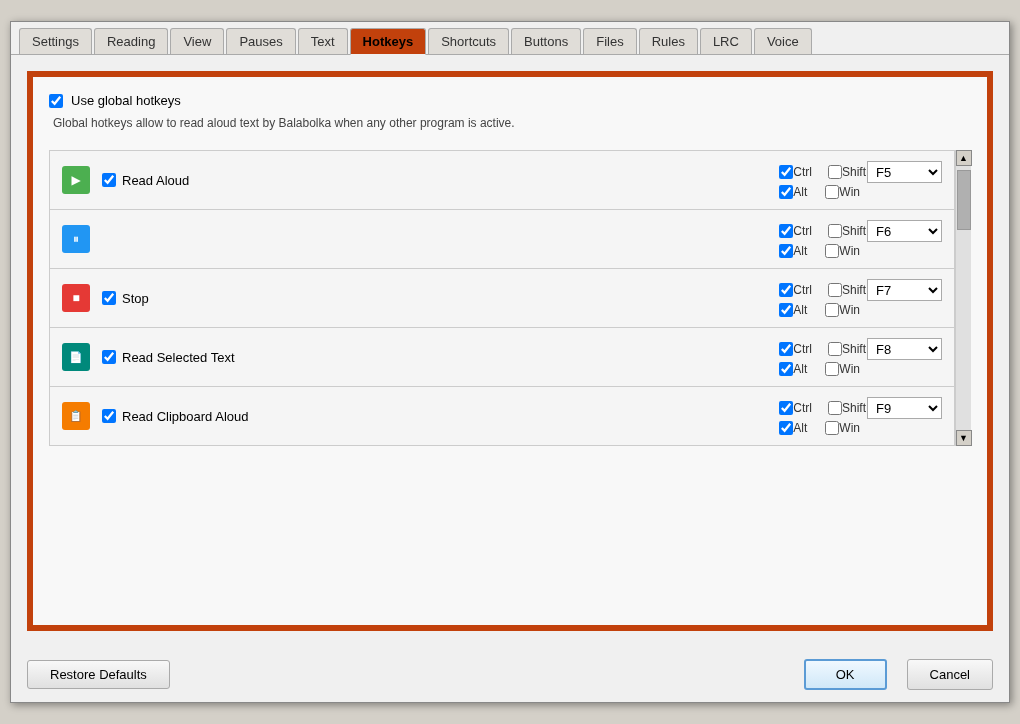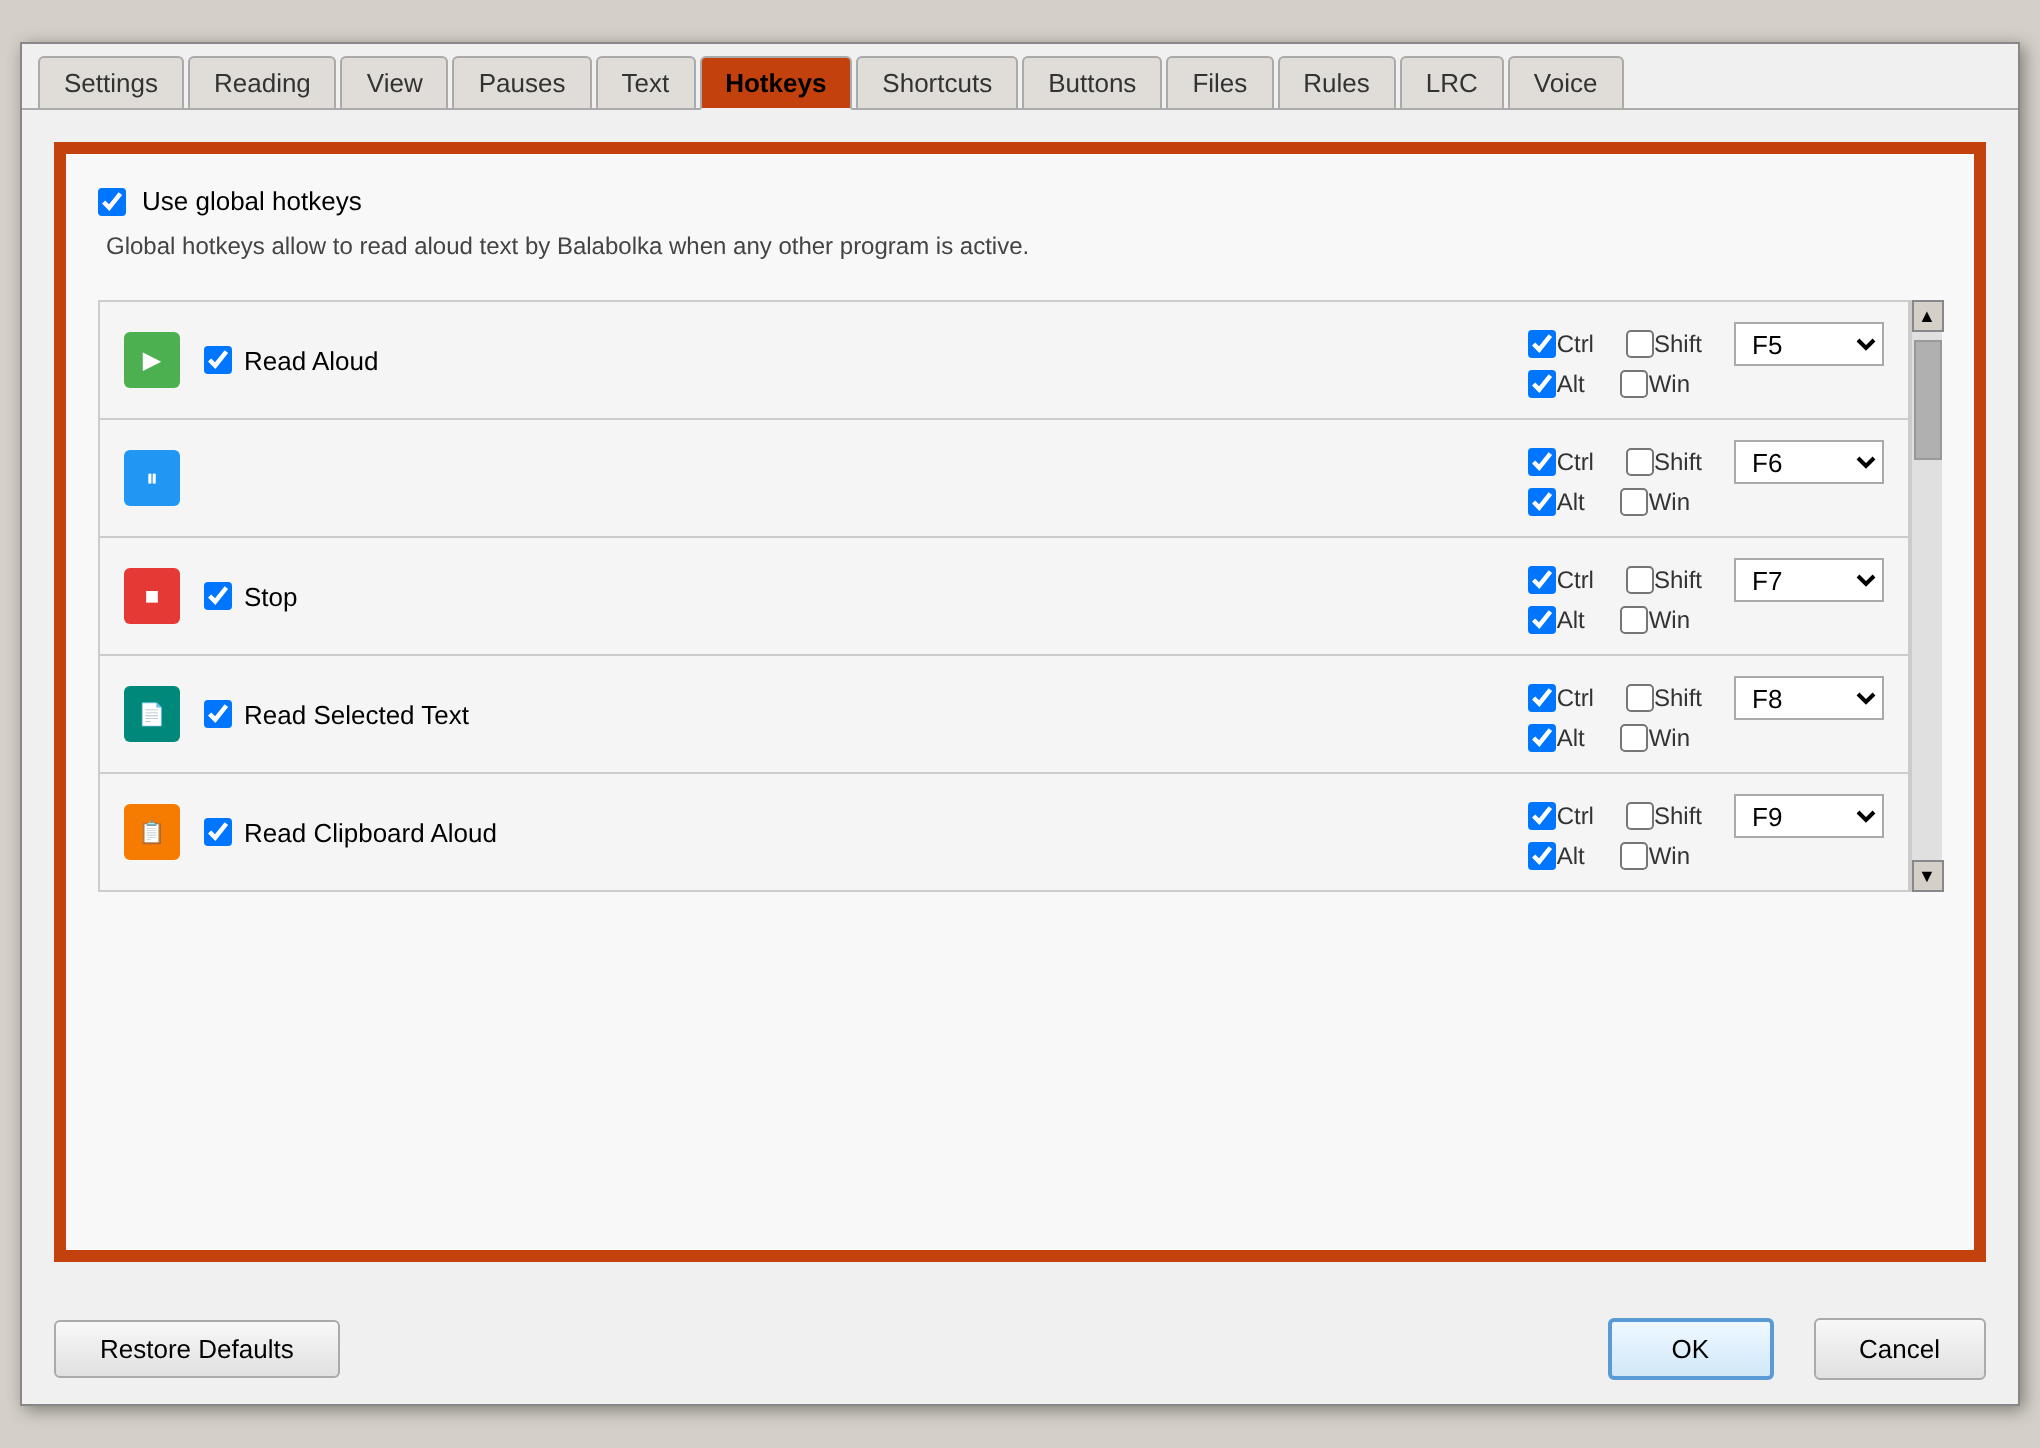--- a/index.html
+++ b/index.html
@@ -148,21 +148,21 @@
       font-size: 12px;
       color: #333;
     }
     .key-dropdown {
       width: 75px;
       height: 22px;
       border: 1px solid #aaa;
       background: white;
       font-size: 13px;
       padding: 1px 4px;
-      margin-left: 16px;
+      margin-left: 1px;
       cursor: pointer;
     }
     .bottom-bar {
       display: flex;
       justify-content: space-between;
       align-items: center;
       padding: 12px 16px;
     }
     .btn {
       padding: 6px 22px;

